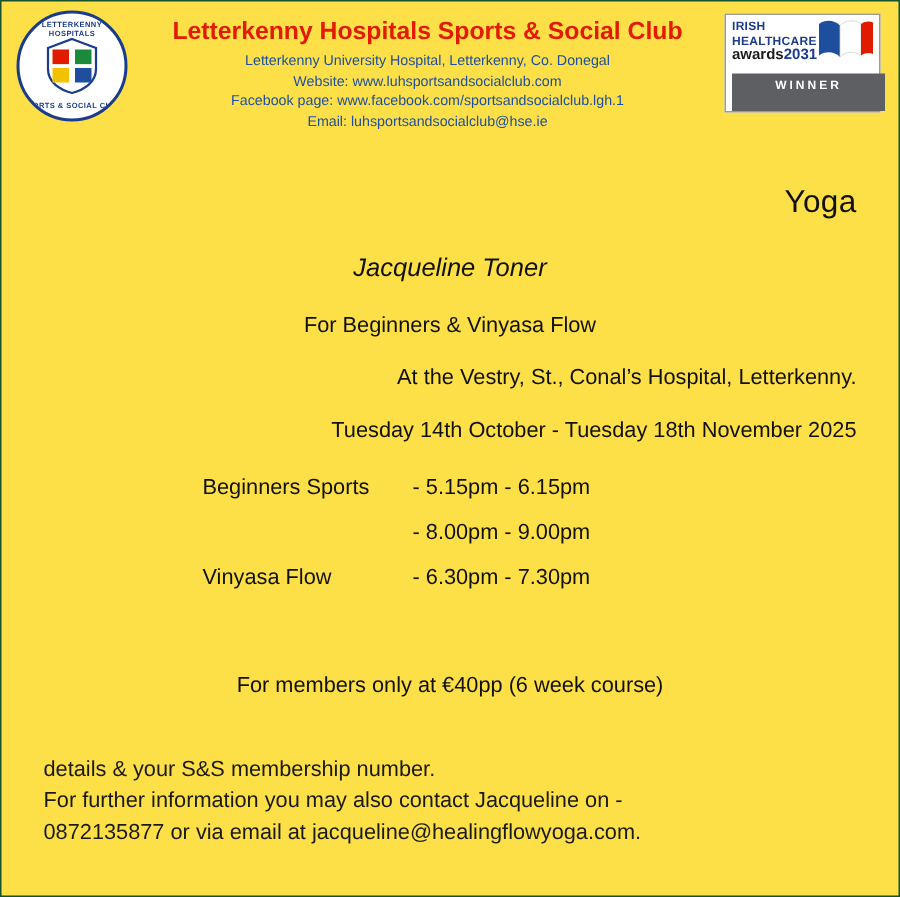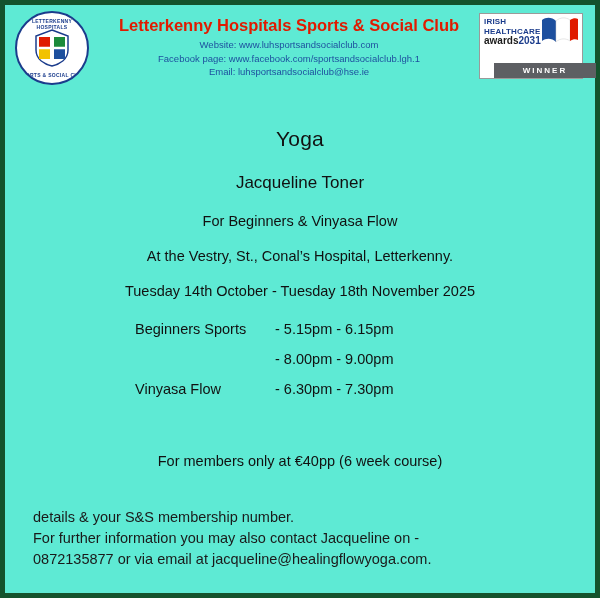--- a/index.html
+++ b/index.html
@@ -12,22 +12,22 @@
     background: #ffffff;
     font-family: "Liberation Sans", sans-serif;
     color: #1a1a1a;
     overflow: hidden;
   }
   .page {
     position: relative;
     width: 600px;
     height: 598px;
     box-sizing: border-box;
-    border: 5px solid #14532d;
-    background: #5eead4;
+    border: 1px solid #14532d;
+    background: #fde047;
   }
 
   
   .header {
     position: relative;
     height: 104px;
   }
 
   
   .crest {
@@ -114,53 +114,55 @@
     top: 3px;
     text-align: left;
     line-height: 9.5px;
   }
   .award-text .l1 { font-size: 8px; color: #1b3c8c; font-weight: bold; letter-spacing: .2px;}
   .award-text .l2 { font-size: 8px; color: #1b3c8c; font-weight: bold; letter-spacing: .2px;}
   .award-text .l3 { font-size: 10px; color: #1b1b1b; font-weight: bold; }
   .award-text .l3 .yr { color: #1b3c8c; }
   .award-bar {
     position: absolute;
-    left: 14px;
+    left: 4px;
     bottom: 0;
     width: 100%;
-    height: 15px;
+    height: 25px;
     background: #5d5f63;
     color: #ffffff;
     font-size: 8px;
     font-weight: bold;
     letter-spacing: 2px;
     text-align: center;
     line-height: 15px;
   }
 
   
   .content {
     padding: 0 28px;
     text-align: center;
     color: #111111;
   }
   .title-yoga {
     font-size: 21px;
     margin-top: 18px;
     letter-spacing: .2px;
+    text-align: right;
   }
   .instructor {
     font-size: 17px;
     margin-top: 22px;
+    font-style: italic;
   }
   .line-reg {
     font-size: 14.5px;
     margin-top: 20px;
   }
-  .line-reg.tight { margin-top: 19px; }
+  .line-reg.tight { margin-top: 19px; text-align: right; }
 
   .schedule {
     margin: 22px auto 0;
     width: 330px;
     text-align: left;
     font-size: 14.5px;
   }
   .sched-row {
     display: flex;
     margin-bottom: 14px;
@@ -203,20 +205,21 @@
         <rect x="22" y="9" width="11" height="10" fill="#1b8a3a"></rect>
         <rect x="7" y="21" width="11" height="10" fill="#f2c200"></rect>
         <rect x="22" y="21" width="11" height="10" fill="#1d4f9e"></rect>
         <path d="M20 6 L20 34" stroke="#ffffff" stroke-width="2.5"></path>
         <path d="M5 20 L35 20" stroke="#ffffff" stroke-width="2.5"></path>
       </svg>
     </div>
 
     <div class="club-block">
       <div class="club-title">Letterkenny Hospitals Sports &amp; Social Club</div>
+      <div class="club-line">Letterkenny University Hospital, Letterkenny, Co. Donegal</div>
       <div class="club-line">Website: www.luhsportsandsocialclub.com</div>
       <div class="club-line">Facebook page: www.facebook.com/sportsandsocialclub.lgh.1</div>
       <div class="club-line">Email: luhsportsandsocialclub@hse.ie</div>
     </div>
 
     <div class="award">
       <div class="award-top">
         <svg class="award-flag" viewBox="0 0 40 28">
           <path d="M2 4 C6 1 12 1 16 5 L16 26 C12 22 6 22 2 25 Z" fill="#1d4f9e"></path>
           <path d="M16 5 C20 1 26 1 30 4 L30 25 C26 22 20 22 16 26 Z" fill="#ffffff" stroke="#cccccc" stroke-width="0.5"></path>

